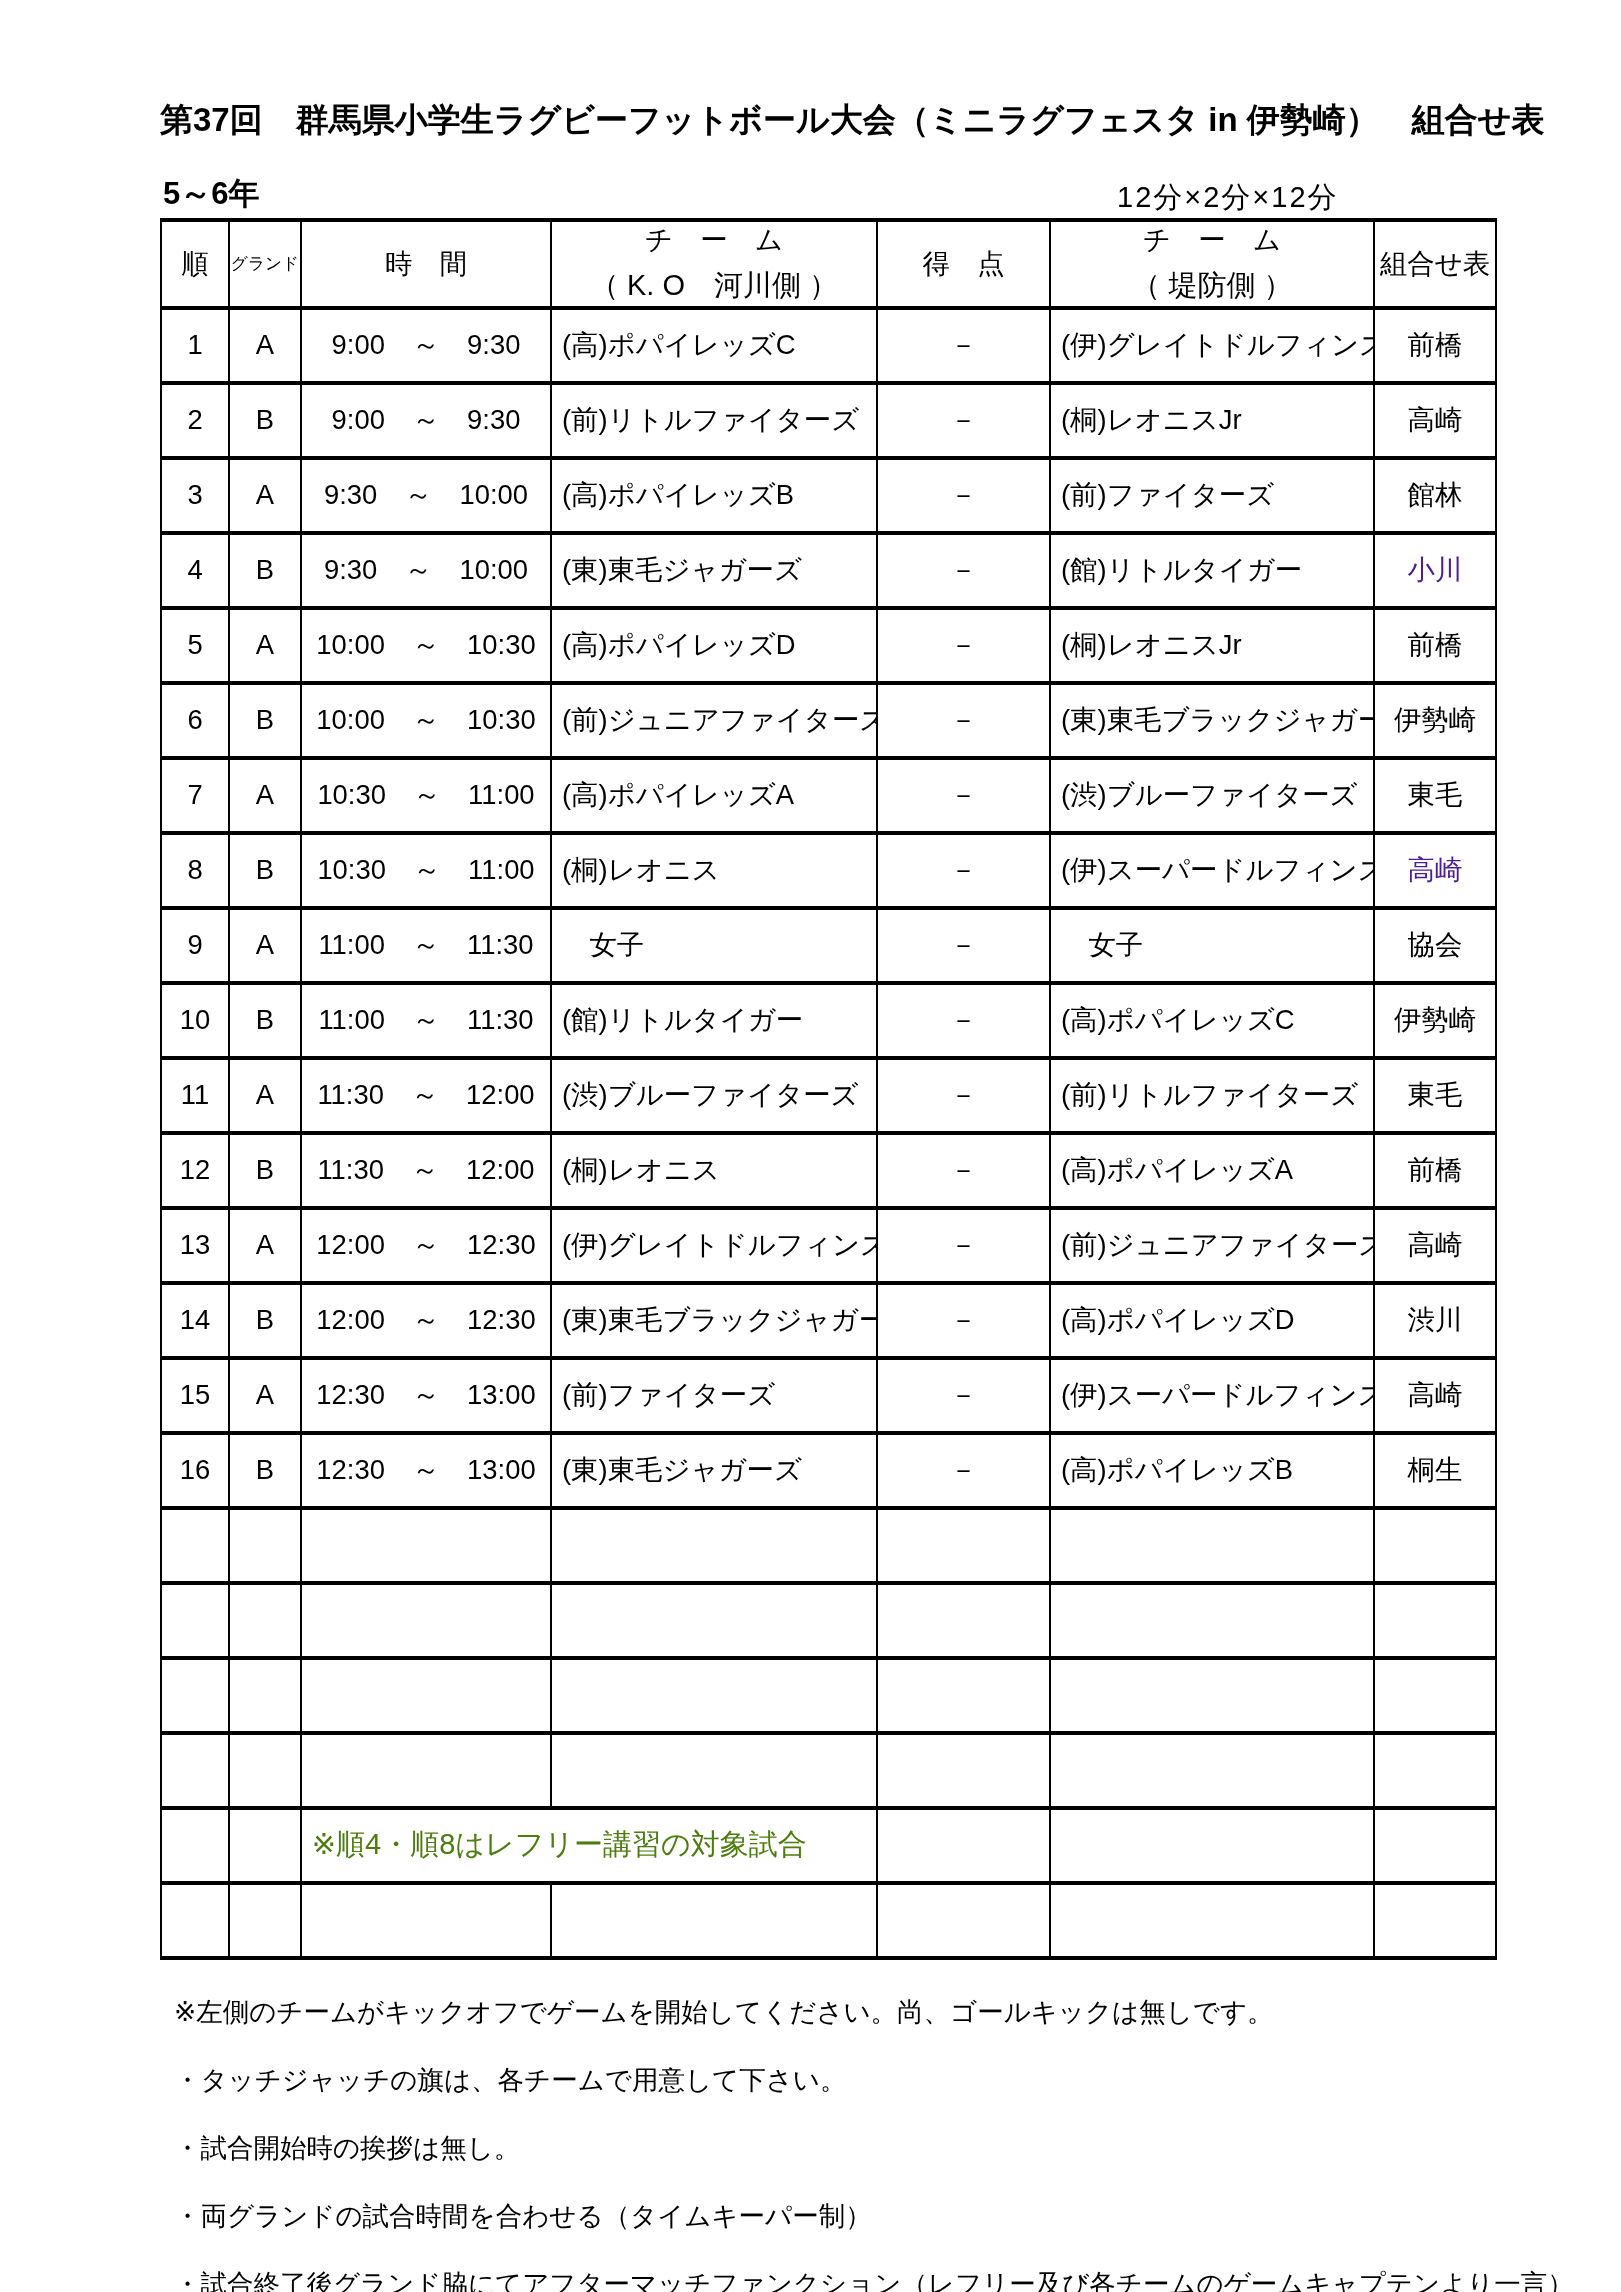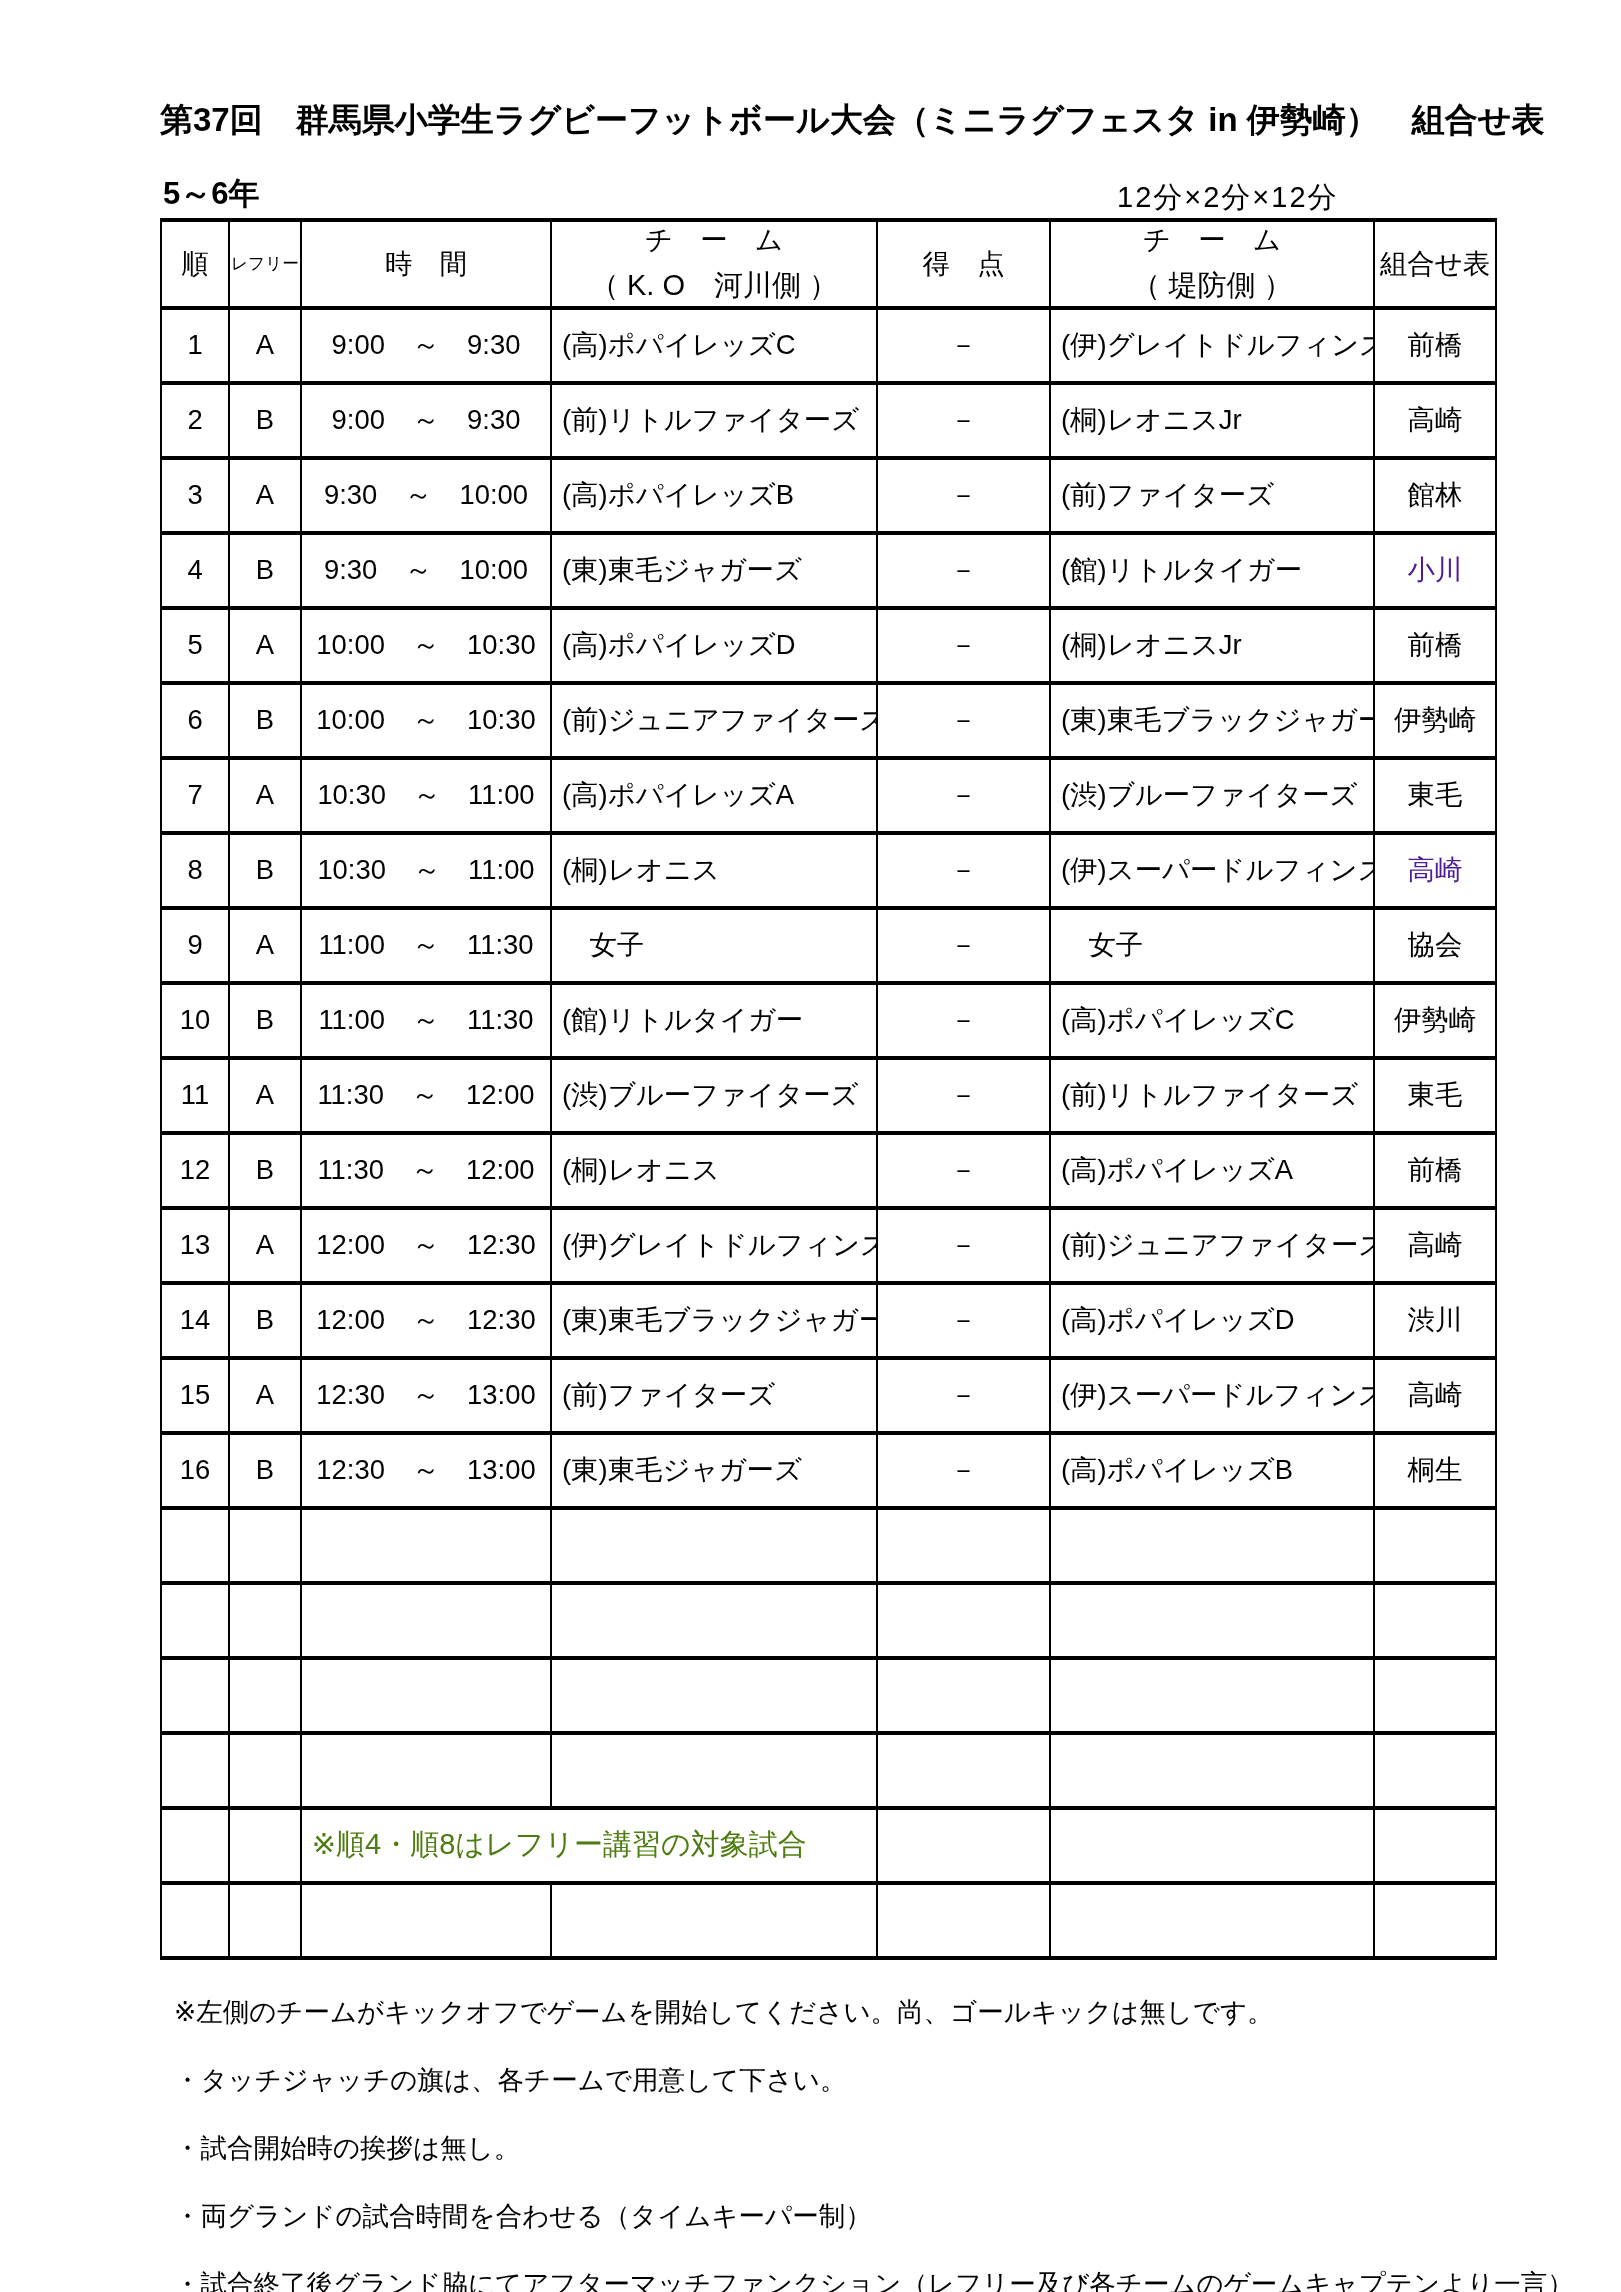--- a/index.html
+++ b/index.html
@@ -91,21 +91,21 @@
     <col style="width:72px">
     <col style="width:250px">
     <col style="width:326px">
     <col style="width:173px">
     <col style="width:324px">
     <col style="width:122px">
   </colgroup>
   <thead>
     <tr>
       <th>順</th>
-      <th class="ground-h">レフリー</th>
+      <th class="ground-h">グランド</th>
       <th>時　間</th>
       <th>
         <div>チ　ー　ム</div>
         <div class="sub">（ K. O　河川側 ）</div>
       </th>
       <th>得　点</th>
       <th>
         <div>チ　ー　ム</div>
         <div class="sub">（ 堤防側 ）</div>
       </th>

